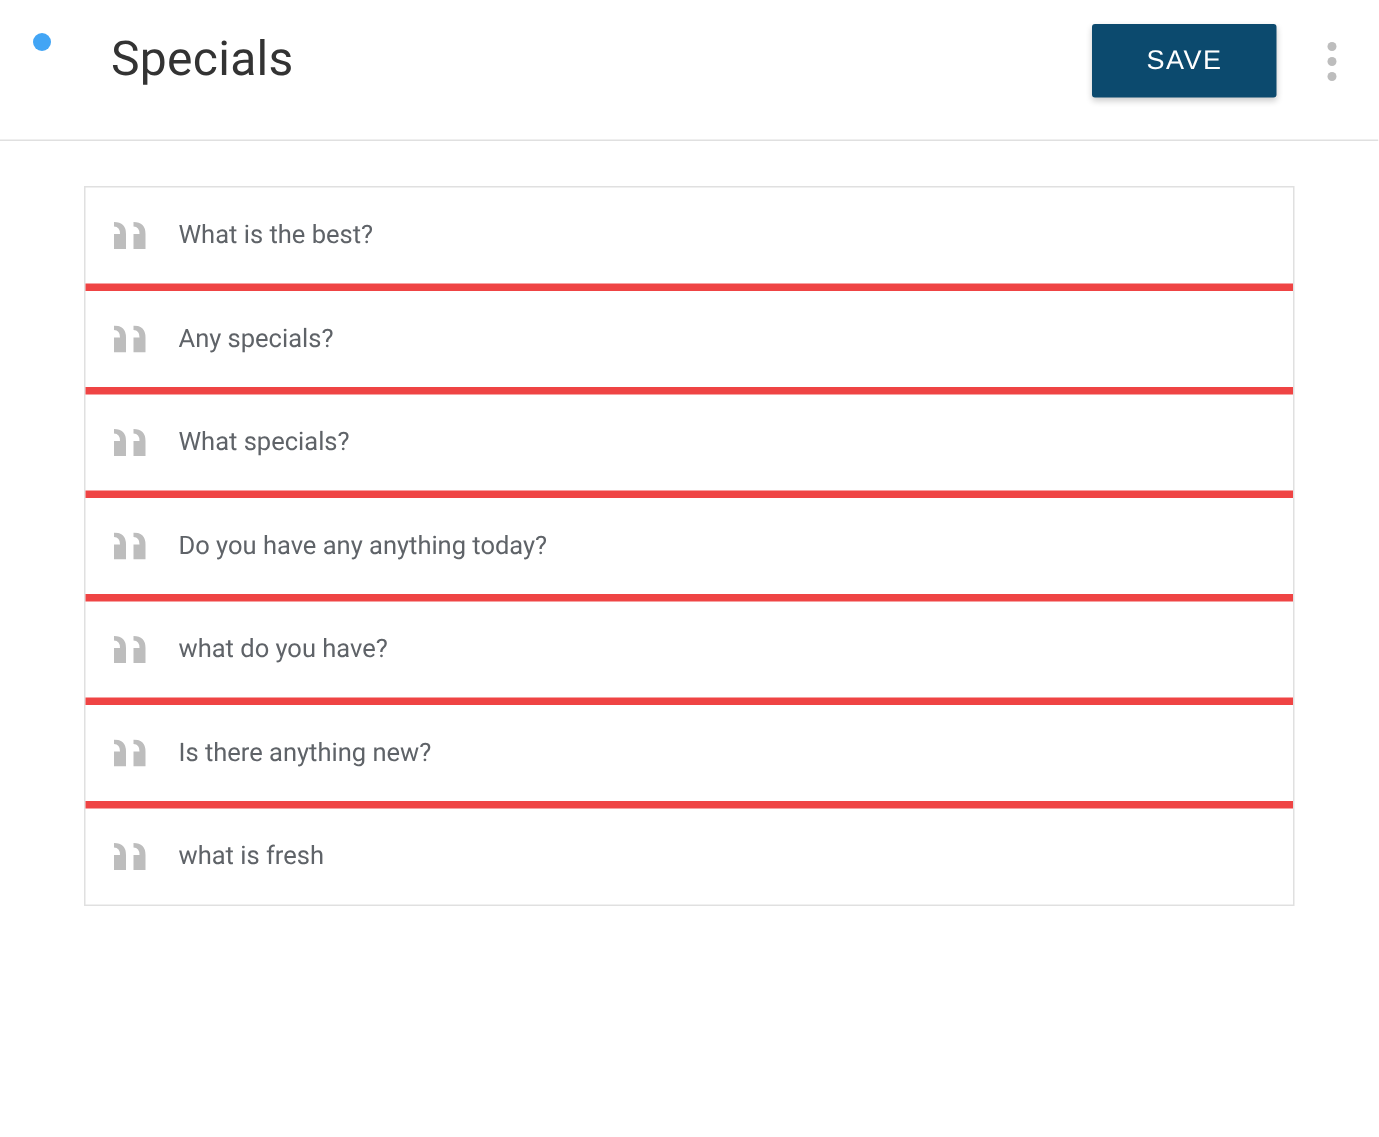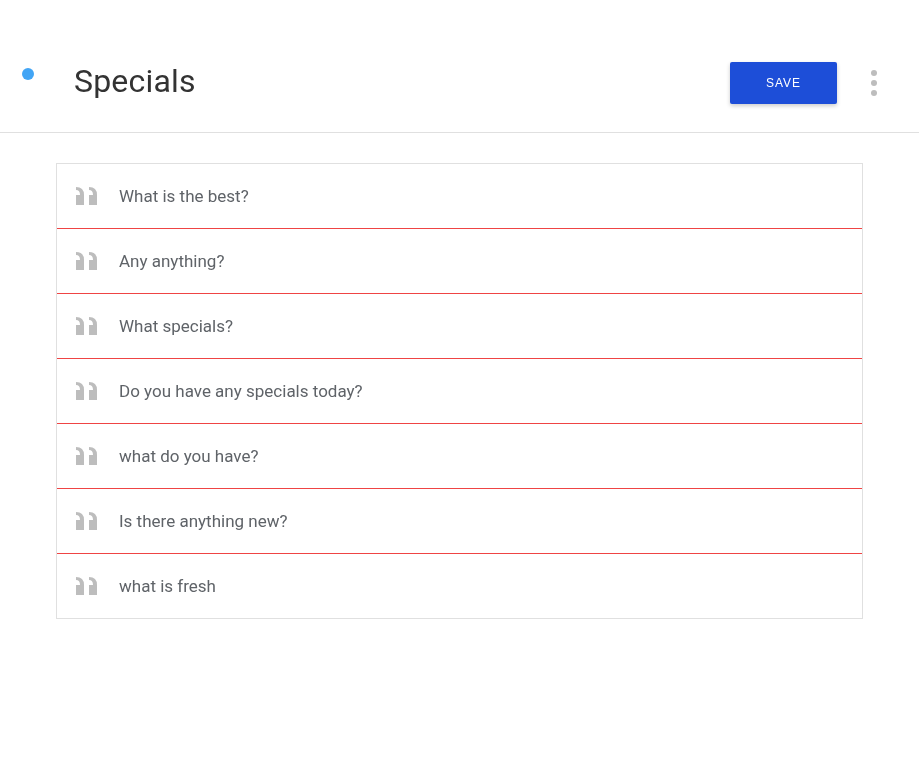--- a/index.html
+++ b/index.html
@@ -6,47 +6,46 @@
     body {
       font-family: -apple-system, BlinkMacSystemFont, "Segoe UI", Roboto, "Helvetica Neue", Arial, sans-serif;
       background: #fff;
       width: 919px;
       height: 758px;
       overflow: hidden;
     }
     .header {
       display: flex;
       align-items: center;
-      padding: 16px 30px 28px 22px;
+      padding: 16px 16px 28px 22px;
       border-bottom: 1px solid #e0e0e0;
-      margin-top: 46px;
     }
     .status-dot {
       width: 12px;
       height: 12px;
       border-radius: 50%;
       background: #42a5f5;
       margin-right: 40px;
       margin-top: 6px;
       align-self: flex-start;
       flex-shrink: 0;
     }
     .page-title {
       font-size: 32px;
       font-weight: 400;
       color: #333;
       flex-grow: 1;
       margin-top: -4px;
       letter-spacing: 0.2px;
     }
     .save-button {
-      background: #1d4ed8;
+      background: #0c4a6e;
       color: #fff;
       border: none;
-      font-size: 12px;
+      font-size: 18px;
       font-weight: 500;
       letter-spacing: 1px;
       padding: 14px 36px;
       border-radius: 2px;
       box-shadow: 0 2px 4px rgba(0,0,0,0.2);
       cursor: pointer;
       margin-right: 28px;
     }
     .more-button {
       background: none;
@@ -68,21 +67,21 @@
     .content {
       padding: 30px 56px;
     }
     .phrase-list {
       border: 1px solid #e0e0e0;
     }
     .phrase-row {
       display: flex;
       align-items: center;
       padding: 22px 18px;
-      border-bottom: 1px solid #ef4444;
+      border-bottom: 5px solid #ef4444;
       cursor: pointer;
     }
     .phrase-row:last-child {
       border-bottom: none;
     }
     .quote-icon {
       width: 24px;
       height: 18px;
       margin-right: 20px;
       flex-shrink: 0;
@@ -117,33 +116,33 @@
       <div class="phrase-row">
         <div class="quote-icon"><svg viewBox="0 0 24 18">
             <path d="M0 18 L0 8 Q0 0 8 0 L8 3 Q4 3 4 8 L8 8 L8 18 Z M13 18 L13 8 Q13 0 21 0 L21 3 Q17 3 17 8 L21 8 L21 18 Z" transform="scale(-1,1) translate(-22,0)"></path>
           </svg></div>
         <div class="phrase-text">What is the best?</div>
       </div>
       <div class="phrase-row">
         <div class="quote-icon"><svg viewBox="0 0 24 18">
             <path d="M0 18 L0 8 Q0 0 8 0 L8 3 Q4 3 4 8 L8 8 L8 18 Z M13 18 L13 8 Q13 0 21 0 L21 3 Q17 3 17 8 L21 8 L21 18 Z" transform="scale(-1,1) translate(-22,0)"></path>
           </svg></div>
-        <div class="phrase-text">Any anything?</div>
+        <div class="phrase-text">Any specials?</div>
       </div>
       <div class="phrase-row">
         <div class="quote-icon"><svg viewBox="0 0 24 18">
             <path d="M0 18 L0 8 Q0 0 8 0 L8 3 Q4 3 4 8 L8 8 L8 18 Z M13 18 L13 8 Q13 0 21 0 L21 3 Q17 3 17 8 L21 8 L21 18 Z" transform="scale(-1,1) translate(-22,0)"></path>
           </svg></div>
         <div class="phrase-text">What specials?</div>
       </div>
       <div class="phrase-row">
         <div class="quote-icon"><svg viewBox="0 0 24 18">
             <path d="M0 18 L0 8 Q0 0 8 0 L8 3 Q4 3 4 8 L8 8 L8 18 Z M13 18 L13 8 Q13 0 21 0 L21 3 Q17 3 17 8 L21 8 L21 18 Z" transform="scale(-1,1) translate(-22,0)"></path>
           </svg></div>
-        <div class="phrase-text">Do you have any specials today?</div>
+        <div class="phrase-text">Do you have any anything today?</div>
       </div>
       <div class="phrase-row">
         <div class="quote-icon"><svg viewBox="0 0 24 18">
             <path d="M0 18 L0 8 Q0 0 8 0 L8 3 Q4 3 4 8 L8 8 L8 18 Z M13 18 L13 8 Q13 0 21 0 L21 3 Q17 3 17 8 L21 8 L21 18 Z" transform="scale(-1,1) translate(-22,0)"></path>
           </svg></div>
         <div class="phrase-text">what do you have?</div>
       </div>
       <div class="phrase-row">
         <div class="quote-icon"><svg viewBox="0 0 24 18">
             <path d="M0 18 L0 8 Q0 0 8 0 L8 3 Q4 3 4 8 L8 8 L8 18 Z M13 18 L13 8 Q13 0 21 0 L21 3 Q17 3 17 8 L21 8 L21 18 Z" transform="scale(-1,1) translate(-22,0)"></path>

